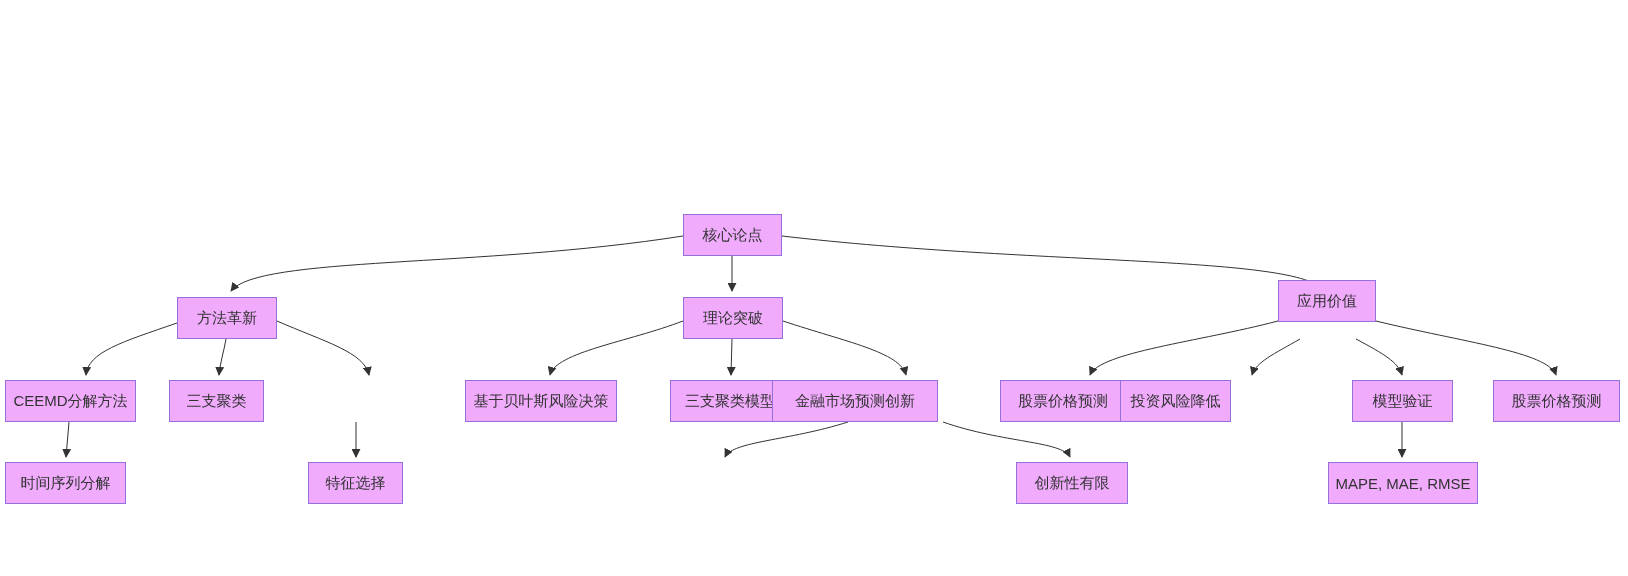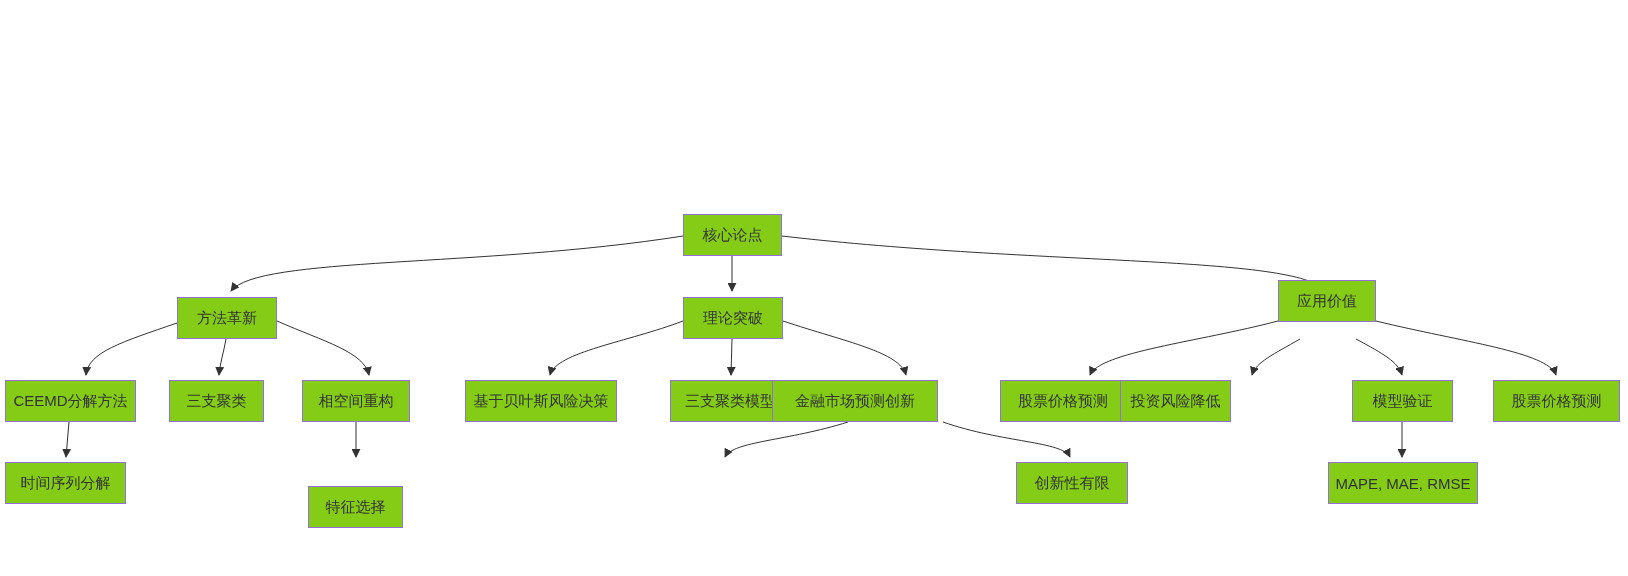--- a/index.html
+++ b/index.html
@@ -17,21 +17,21 @@
     width: 1628px; height: 576px;
   }
   .edges-layer path.edge {
     fill: none;
     stroke: #333333;
     stroke-width: 1;
   }
   .node {
     position: absolute;
     height: 42px;
-    background: #84cc16;
+    background: #f0abfc;
     border: 1px solid #9370DB;
     box-sizing: border-box;
     display: flex;
     align-items: center;
     justify-content: center;
     font-size: 15px;
     color: #333333;
     white-space: nowrap;
     text-align: center;
   }
@@ -68,27 +68,26 @@
   </svg>
 
   <div class="node" style="left:683px;top:214px;width:99px">核心论点</div>
 
   <div class="node" style="left:177px;top:297px;width:100px">方法革新</div>
   <div class="node" style="left:683px;top:297px;width:100px">理论突破</div>
   <div class="node" style="left:1278px;top:280px;width:98px">应用价值</div>
 
   <div class="node" style="left:5px;top:380px;width:131px">CEEMD分解方法</div>
   <div class="node" style="left:169px;top:380px;width:95px">三支聚类</div>
-  <div class="node" style="left:302px;top:380px;width:108px">相空间重构</div>
   <div class="node" style="left:465px;top:380px;width:152px">基于贝叶斯风险决策</div>
   <div class="node" style="left:670px;top:380px;width:120px">三支聚类模型</div>
   <div class="node" style="left:772px;top:380px;width:166px">金融市场预测创新</div>
   <div class="node" style="left:1000px;top:380px;width:126px">股票价格预测</div>
   <div class="node" style="left:1120px;top:380px;width:111px">投资风险降低</div>
   <div class="node" style="left:1352px;top:380px;width:101px">模型验证</div>
   <div class="node" style="left:1493px;top:380px;width:127px">股票价格预测</div>
 
   <div class="node" style="left:5px;top:462px;width:121px">时间序列分解</div>
-  <div class="node" style="left:308px;top:486px;width:95px">特征选择</div>
+  <div class="node" style="left:308px;top:462px;width:95px">特征选择</div>
   <div class="node" style="left:1016px;top:462px;width:112px">创新性有限</div>
   <div class="node" style="left:1328px;top:462px;width:150px">MAPE, MAE, RMSE</div>
 
 </div>
 
 </body></html>

